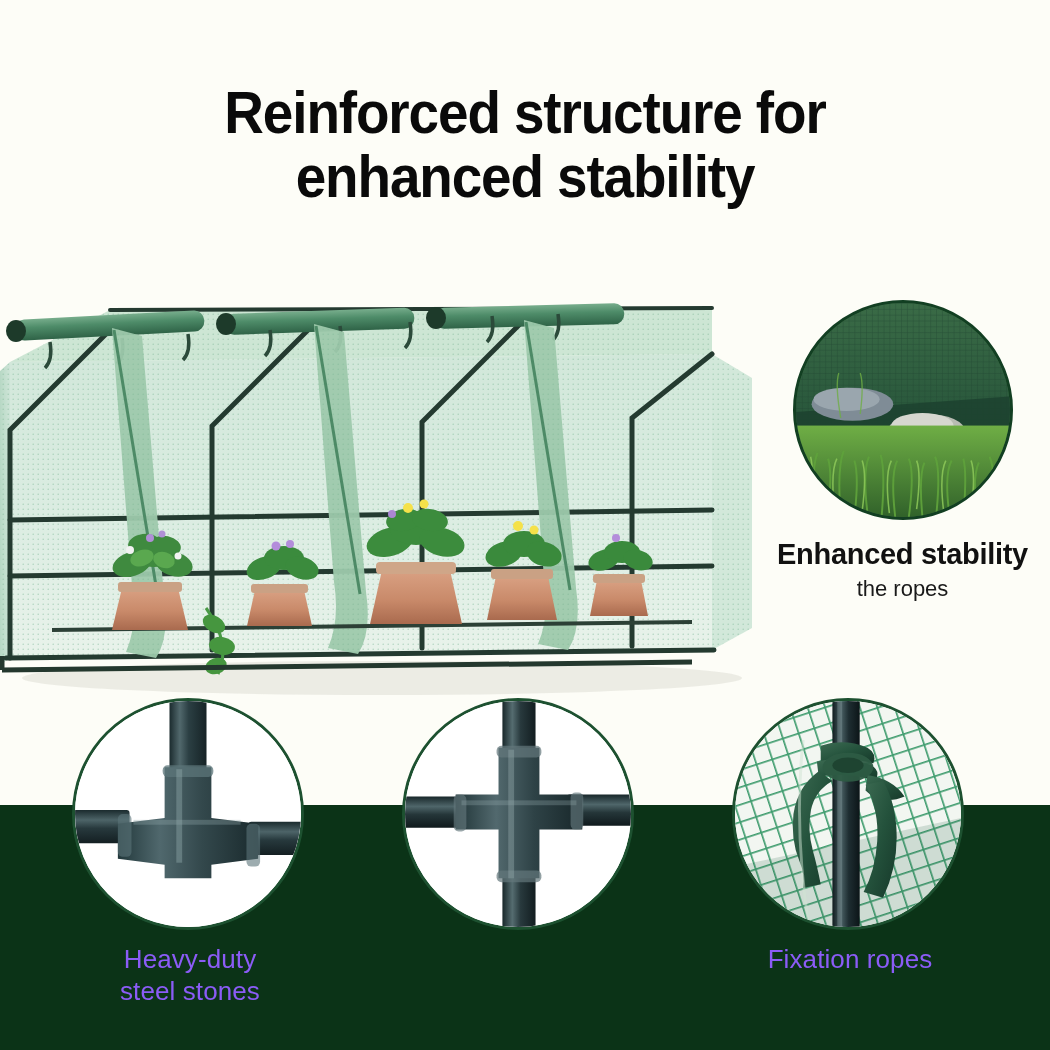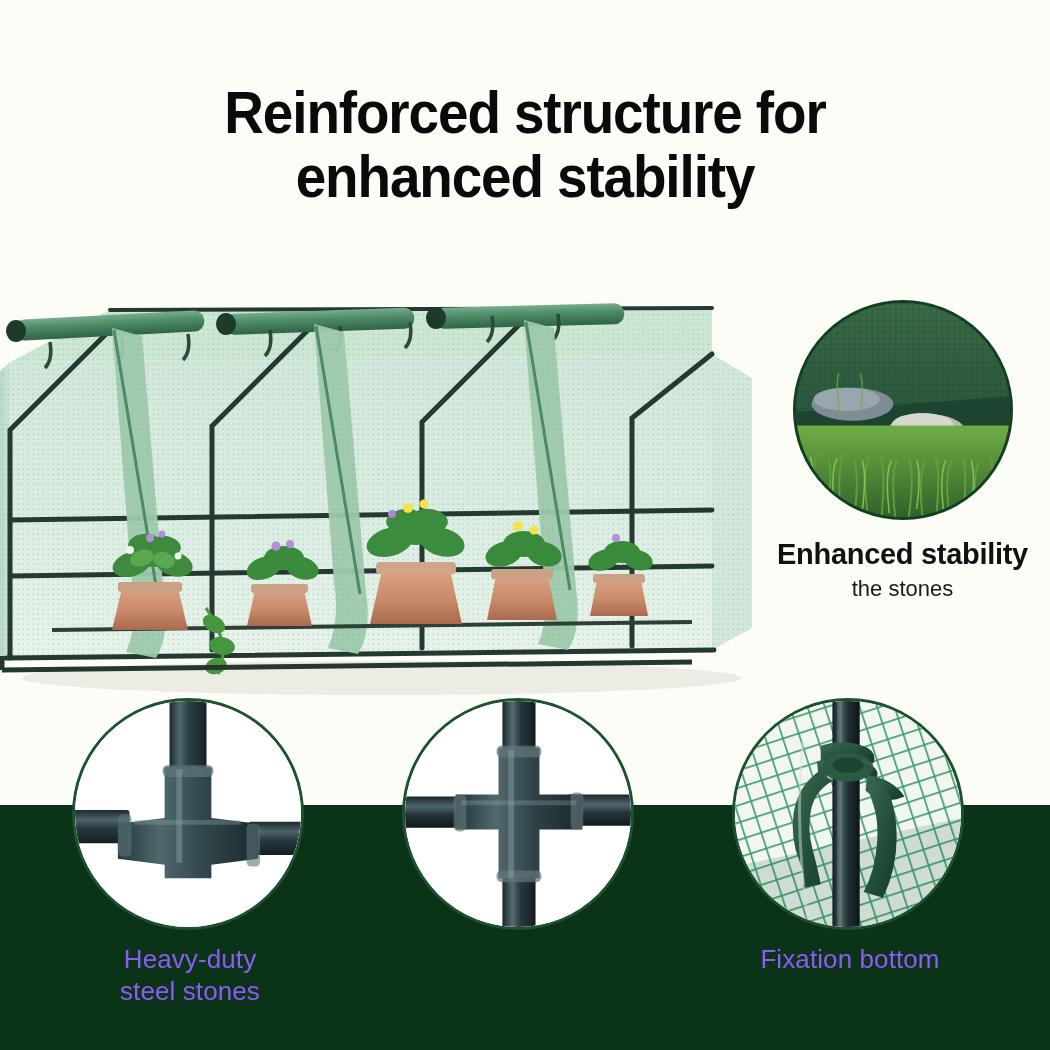--- a/index.html
+++ b/index.html
@@ -368,21 +368,21 @@
       </g>
 
       <g stroke="#6fae45" stroke-width="1.4" fill="none" opacity="0.8">
         <path d="M46,118 q-6,-34 -2,-46"></path>
         <path d="M66,114 q4,-30 0,-42"></path>
       </g>
     </svg>
   </div>
   <div id="stability-title">Enhanced stability</div>
   <div id="stability-sub">
-    <span class="ln">the stones</span>
+    <span class="ln">the ropes</span>
   </div>
 </div>
 
 <div class="feature" id="feature-0">
   <div class="circ">
     <svg viewBox="0 0 232 232" preserveAspectRatio="xMidYMid slice">
       <defs>
         <linearGradient id="tubeV" x1="0" y1="0" x2="1" y2="0">
           <stop offset="0%" stop-color="#1b2b2e"></stop>
           <stop offset="28%" stop-color="#51686c"></stop>
@@ -506,16 +506,16 @@
       <path d="M136,76 q26,4 38,22 q-14,6 -26,2 q-8,-2 -14,-8 Z" fill="url(#ropeG)"></path>
       <path d="M134,86 q14,26 12,58 q-2,30 -14,52 l20,6 q14,-30 14,-62 q0,-34 -14,-58 Z" fill="url(#ropeG)"></path>
 
       <ellipse cx="116" cy="68" rx="26" ry="15" fill="#2d5b43" opacity="0.95"></ellipse>
       <ellipse cx="116" cy="66" rx="16" ry="8" fill="#1d4130" opacity="0.9"></ellipse>
 
       <path d="M70,40 q-10,90 6,192" stroke="#cfe3d4" stroke-width="3" fill="none" opacity="0.5"></path>
     </svg>
   </div>
   <div class="cap">
-    <span class="ln">Fixation bottom</span>
+    <span class="ln">Fixation ropes</span>
     <span class="ln"></span>
   </div>
 </div>
 
 </body></html>

